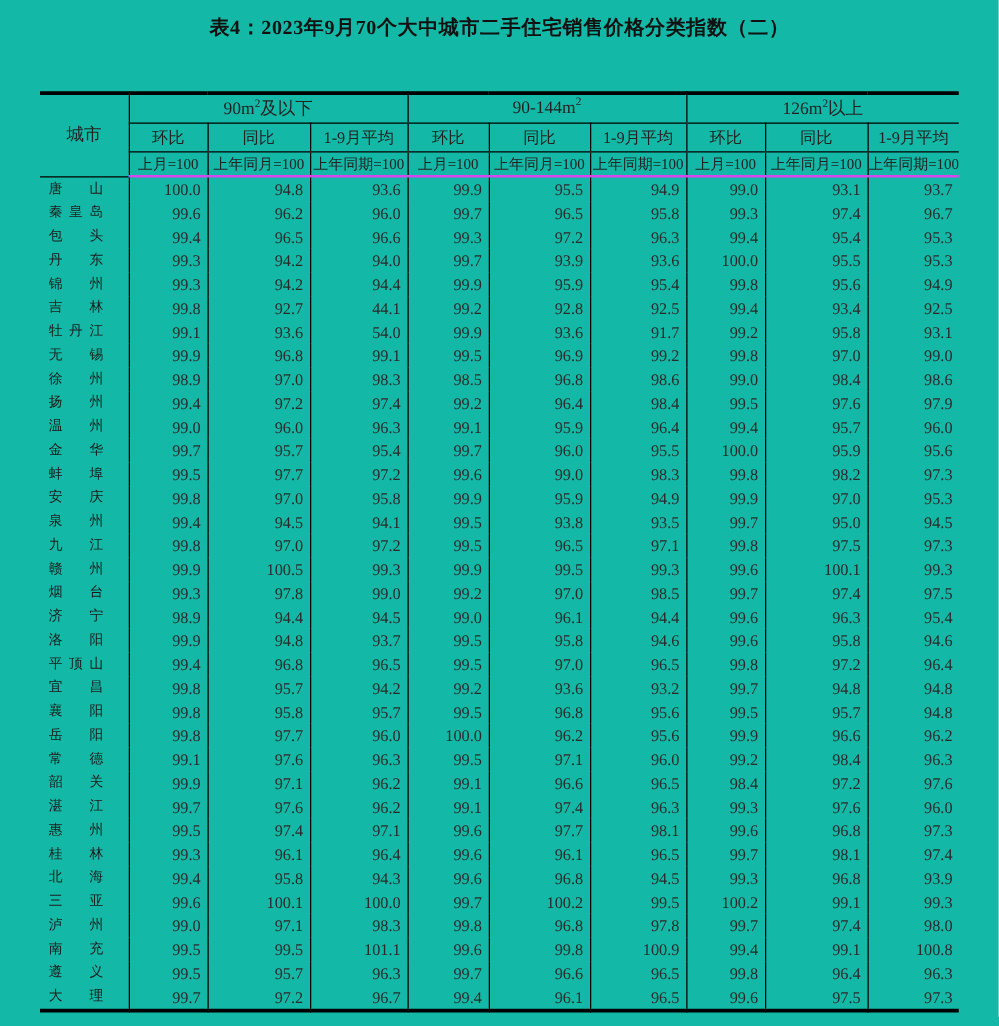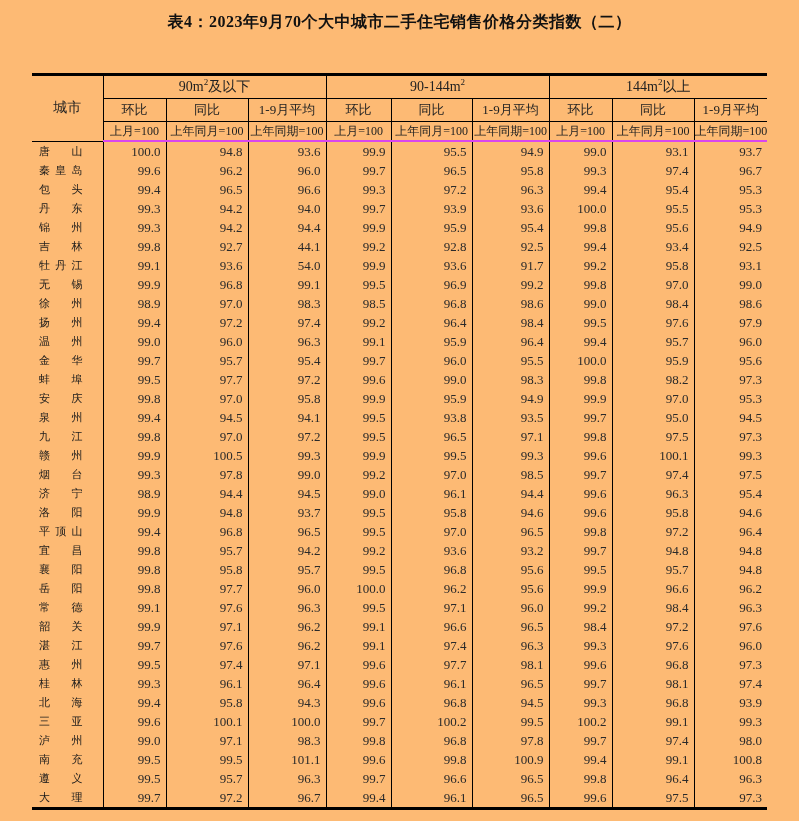--- a/index.html
+++ b/index.html
@@ -1,20 +1,20 @@
 <!DOCTYPE html>
 <html><head>
 <meta charset="utf-8">
 <style>
   html, body { margin: 0; padding: 0; background: #ffffff; }
   .page {
     position: relative;
     width: 799px;
     height: 821px;
-    background: #fdba74;
+    background: #14b8a6;
     overflow: hidden;
     font-family: "Liberation Serif", "DejaVu Serif", serif;
     color: #1f1f1f;
   }
   .title {
     position: absolute;
     top: 12px;
     left: 0;
     width: 100%;
     margin: 0;
@@ -86,21 +86,21 @@
         <col style="width:77px">
       <col style="width:63px">
         <col style="width:82px">
         <col style="width:73px">
     </colgroup>
     <thead>
       <tr class="grp-row">
         <th rowspan="3" class="city-head">城市</th>
         <th colspan="3"><span>90m</span><sup>2</sup><span>及以下</span></th>
         <th colspan="3"><span>90-144m</span><sup>2</sup><span></span></th>
-        <th colspan="3"><span>144m</span><sup>2</sup><span>以上</span></th>
+        <th colspan="3"><span>126m</span><sup>2</sup><span>以上</span></th>
       </tr>
       <tr class="sub-row">
         <th>环比</th>
         <th>同比</th>
         <th>1-9月平均</th>
         <th>环比</th>
         <th>同比</th>
         <th>1-9月平均</th>
         <th>环比</th>
         <th>同比</th>

